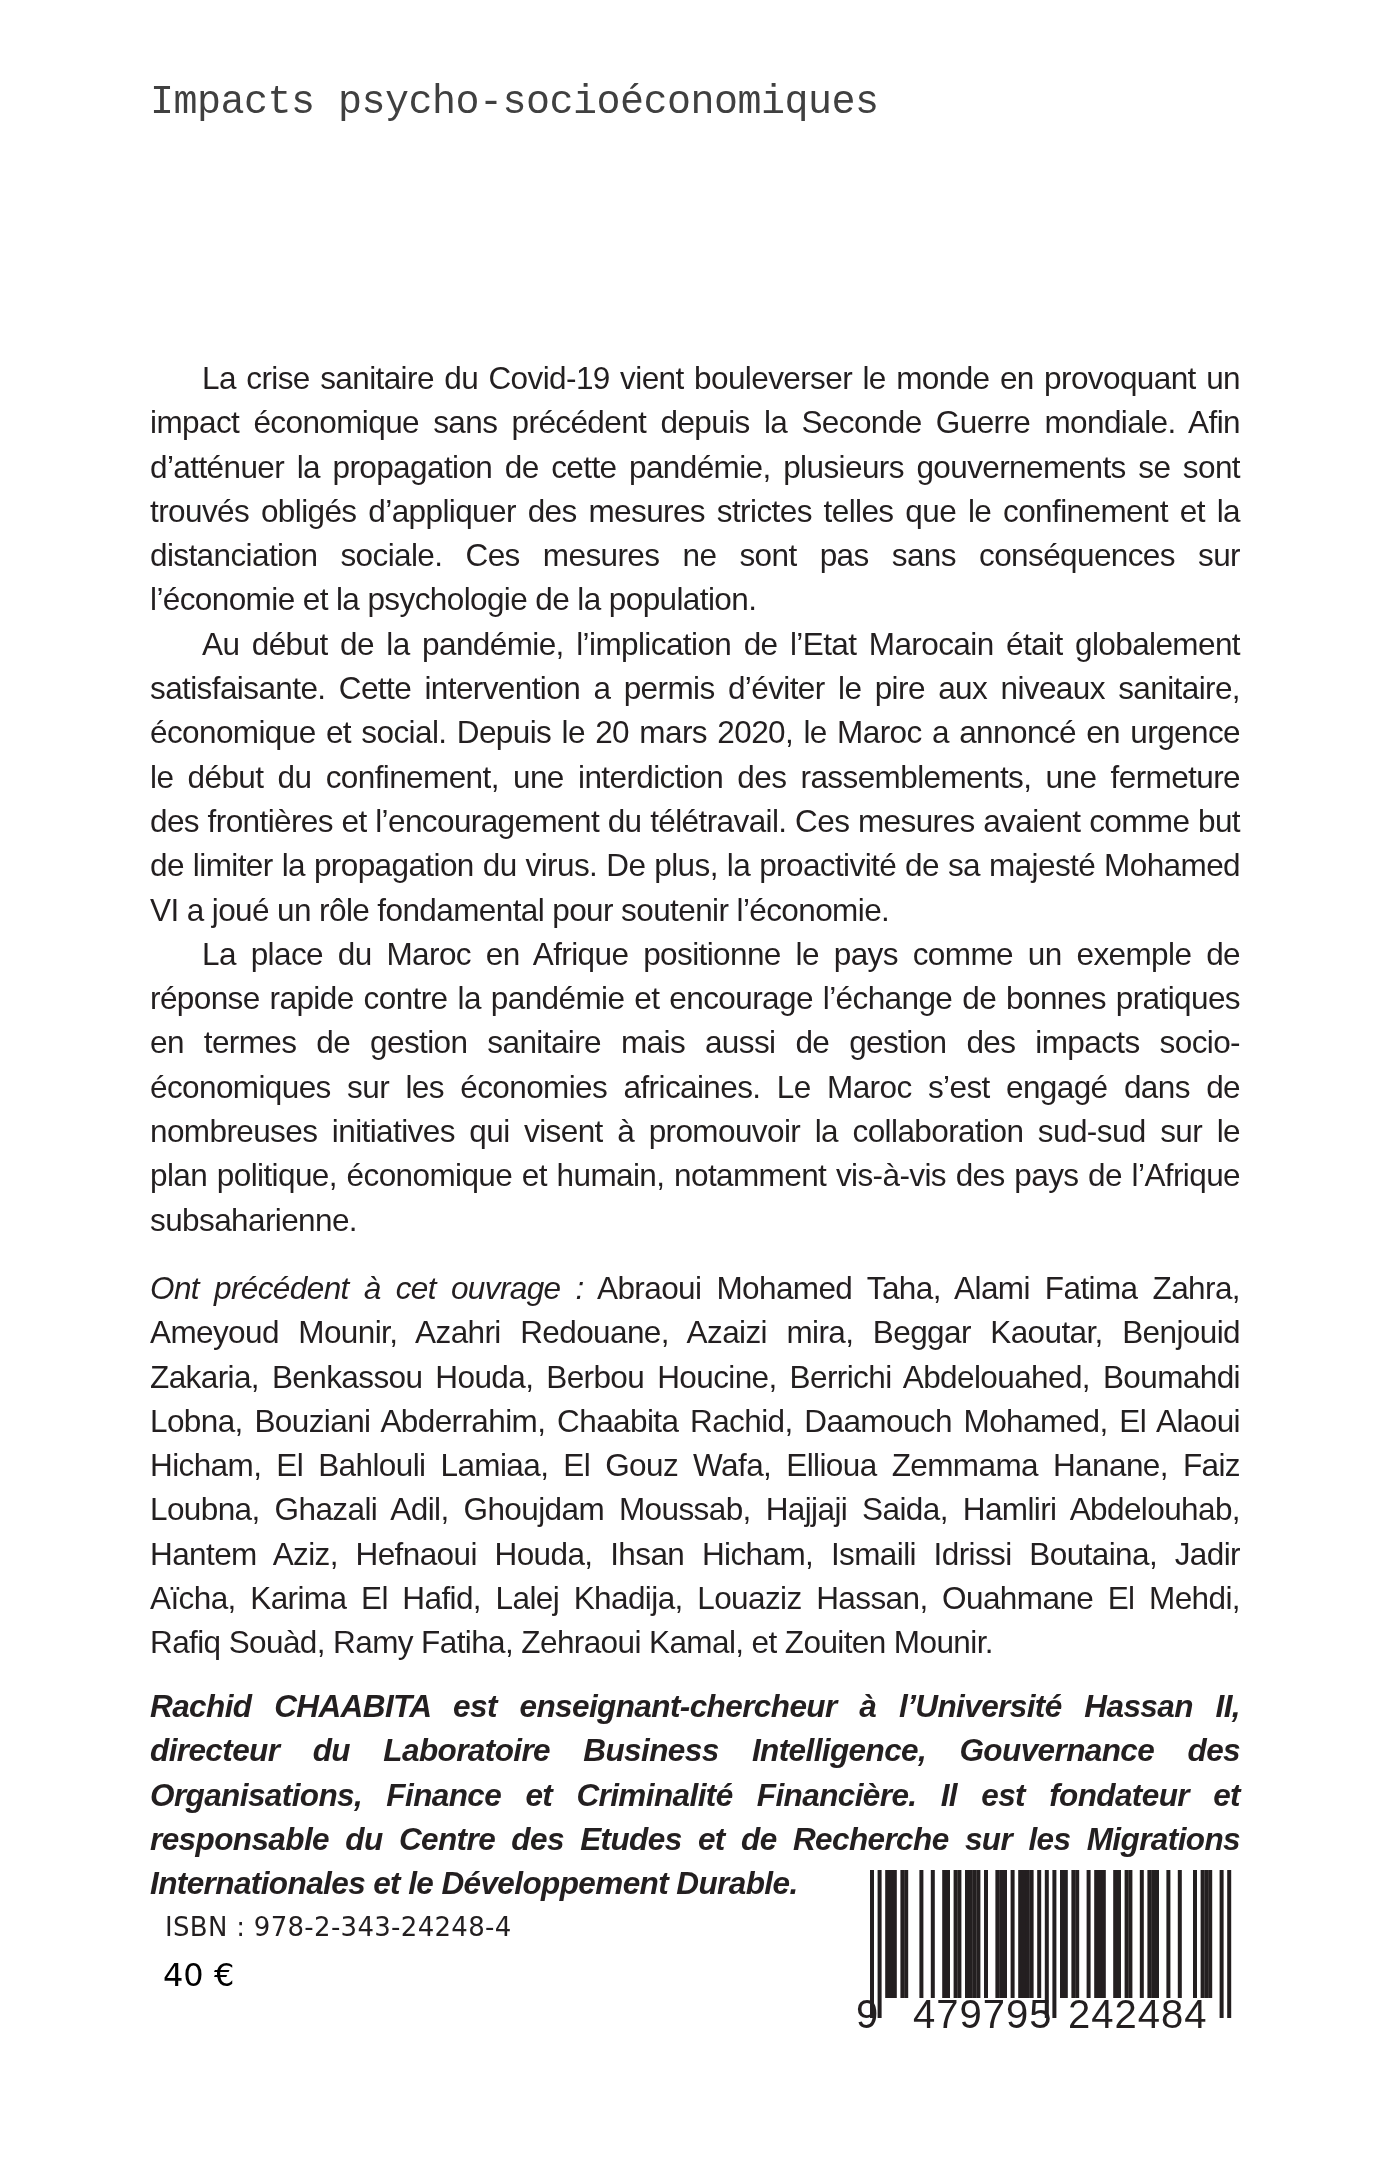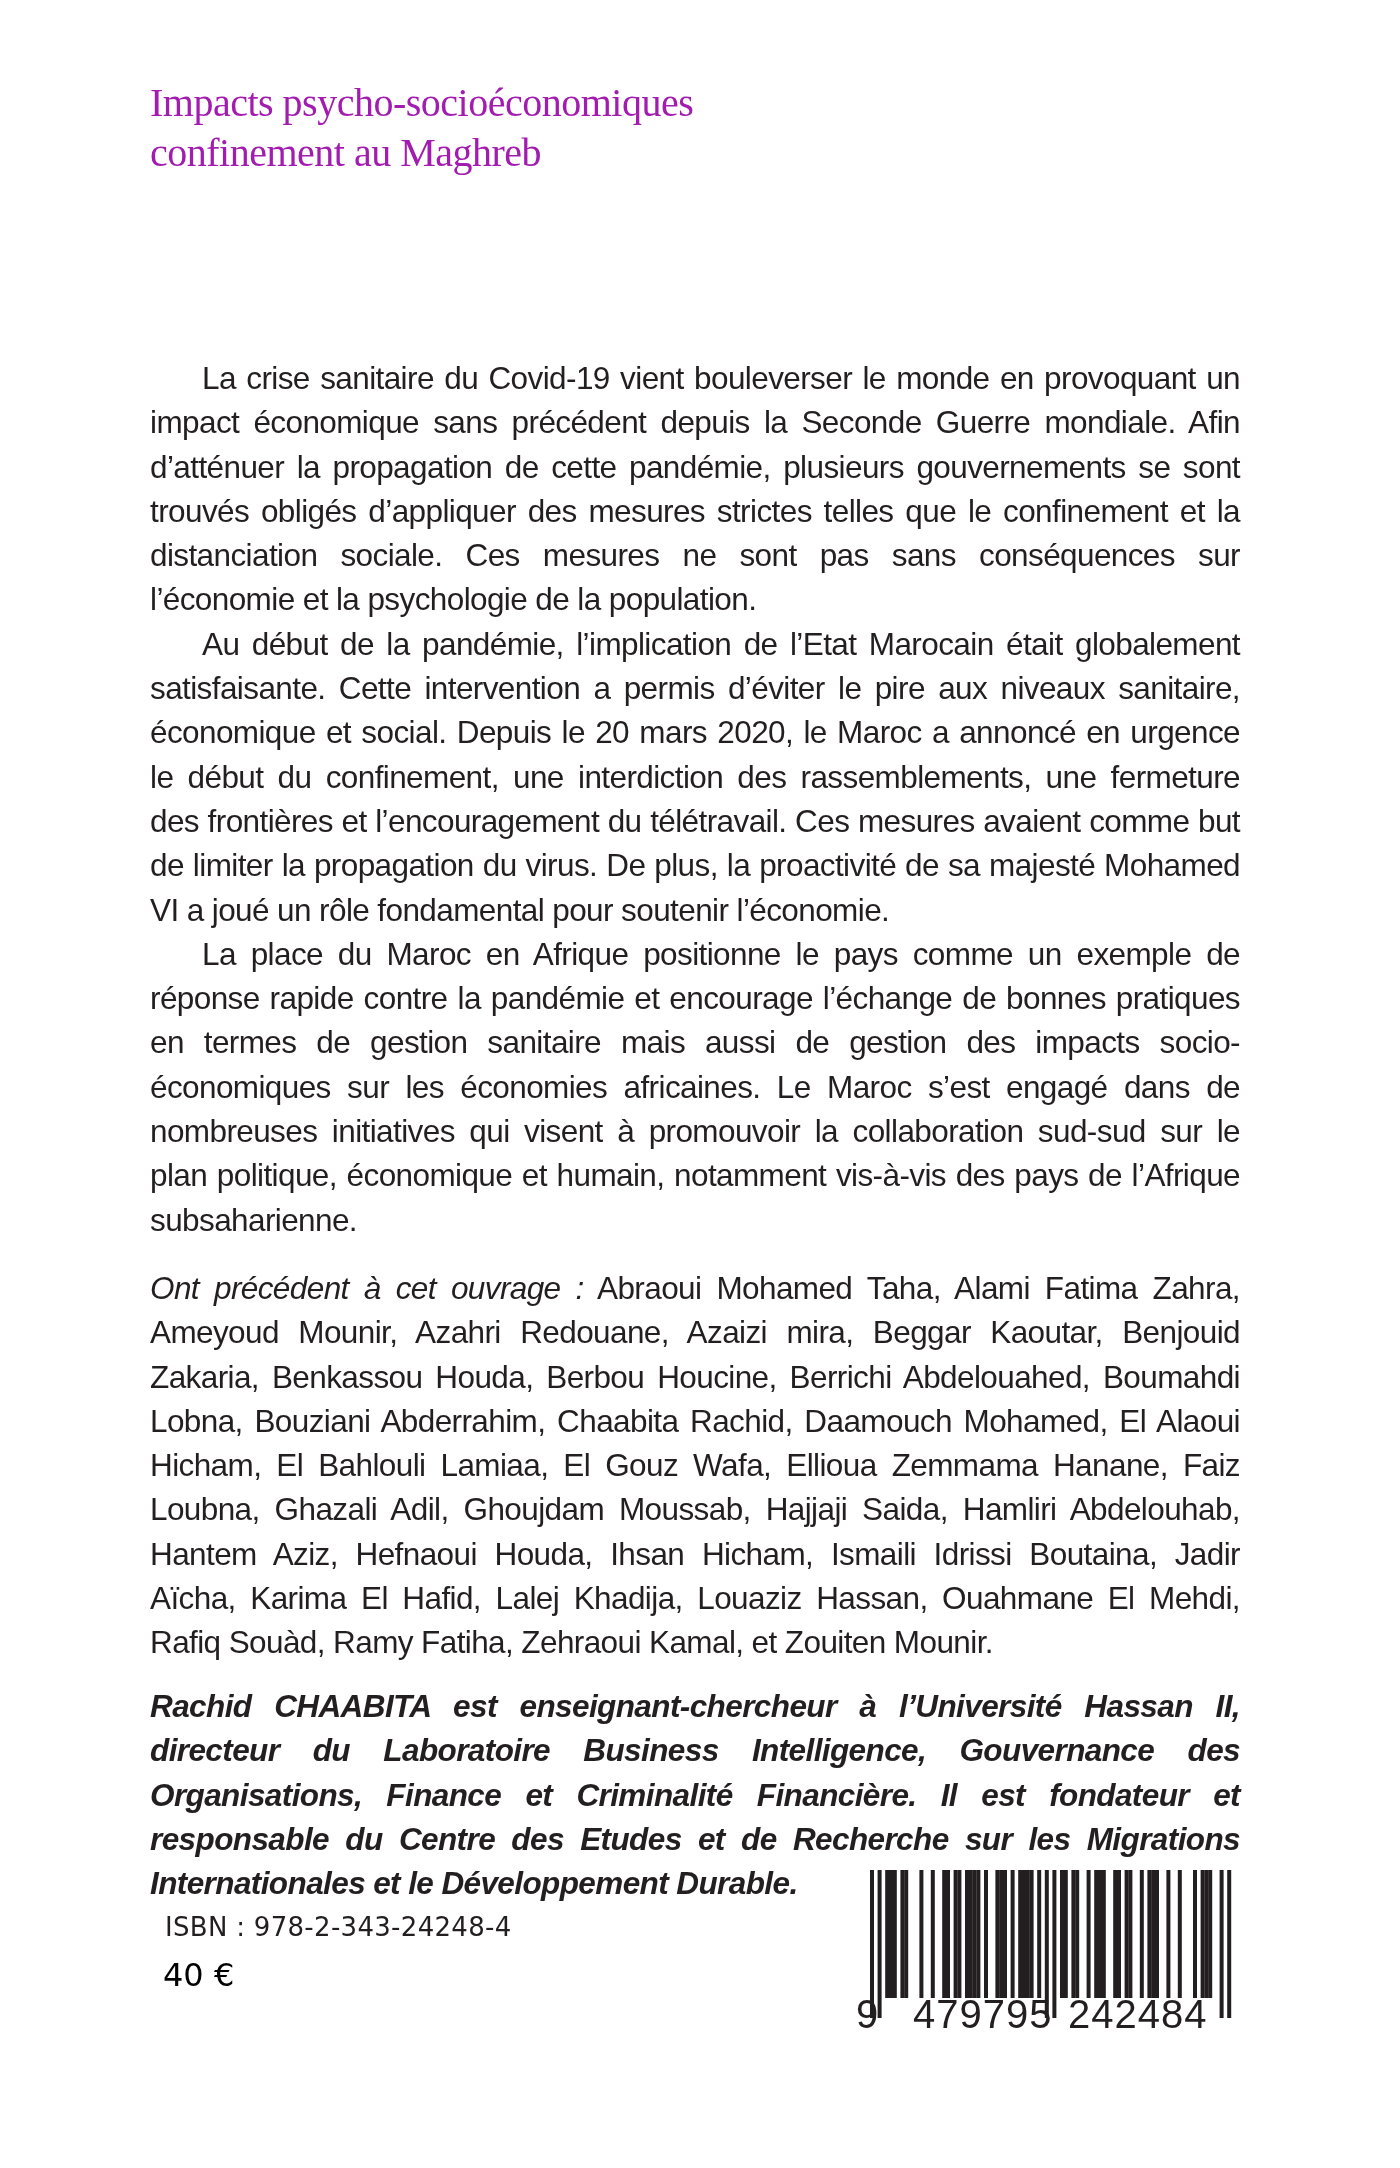--- a/index.html
+++ b/index.html
@@ -13,23 +13,23 @@
       position: relative;
       overflow: hidden;
       color: #231f20;
     }
     .title {
       position: absolute;
       left: 150px;
       top: 78px;
       width: 900px;
       margin: 0;
-      font-family: Liberation Serif, serif;
+      font-family: Liberation Mono, monospace;
       font-weight: normal;
-      color: #a21caf;
+      color: #404040;
       font-size: 40px;
       line-height: 50px;
       letter-spacing: -0.5px;
     }
     .title span { display: block; white-space: nowrap; }
 
     .body-text {
       position: absolute;
       left: 150px;
       width: 1090px;
@@ -92,21 +92,20 @@
     .barcode-digits span { position: absolute; top: 122px; }
     .bd-first { left: -12px; }
     .bd-left { left: 45px; letter-spacing: 1px; }
     .bd-right { left: 200px; letter-spacing: 1px; }
   </style>
 </head>
 <body>
 
 <h1 class="title">
   <span>Impacts psycho-socioéconomiques</span>
-  <span>confinement au Maghreb</span>
 </h1>
 
 <div class="body-text" id="summary">
   <p class="indent">La crise sanitaire du Covid-19 vient bouleverser le monde en provoquant un impact économique sans précédent depuis la Seconde Guerre mondiale. Afin d’atténuer la propagation de cette pandémie, plusieurs gouvernements se sont trouvés obligés d’appliquer des mesures strictes telles que le confinement et la distanciation sociale. Ces mesures ne sont pas sans conséquences sur l’économie et la psychologie de la population.</p>
   <p class="indent">Au début de la pandémie, l’implication de l’Etat Marocain était globalement satisfaisante. Cette intervention a permis d’éviter le pire aux niveaux sanitaire, économique et social. Depuis le 20 mars 2020, le Maroc a annoncé en urgence le début du confinement, une interdiction des rassemblements, une fermeture des frontières et l’encouragement du télétravail. Ces mesures avaient comme but de limiter la propagation du virus. De plus, la proactivité de sa majesté Mohamed VI a joué un rôle fondamental pour soutenir l’économie.</p>
   <p class="indent">La place du Maroc en Afrique positionne le pays comme un exemple de réponse rapide contre la pandémie et encourage l’échange de bonnes pratiques en termes de gestion sanitaire mais aussi de gestion des impacts socio-économiques sur les économies africaines. Le Maroc s’est engagé dans de nombreuses initiatives qui visent à promouvoir la collaboration sud-sud sur le plan politique, économique et humain, notamment vis-à-vis des pays de l’Afrique subsaharienne.</p>
 </div>
 
 <div class="body-text" id="contributors">
   <p>

